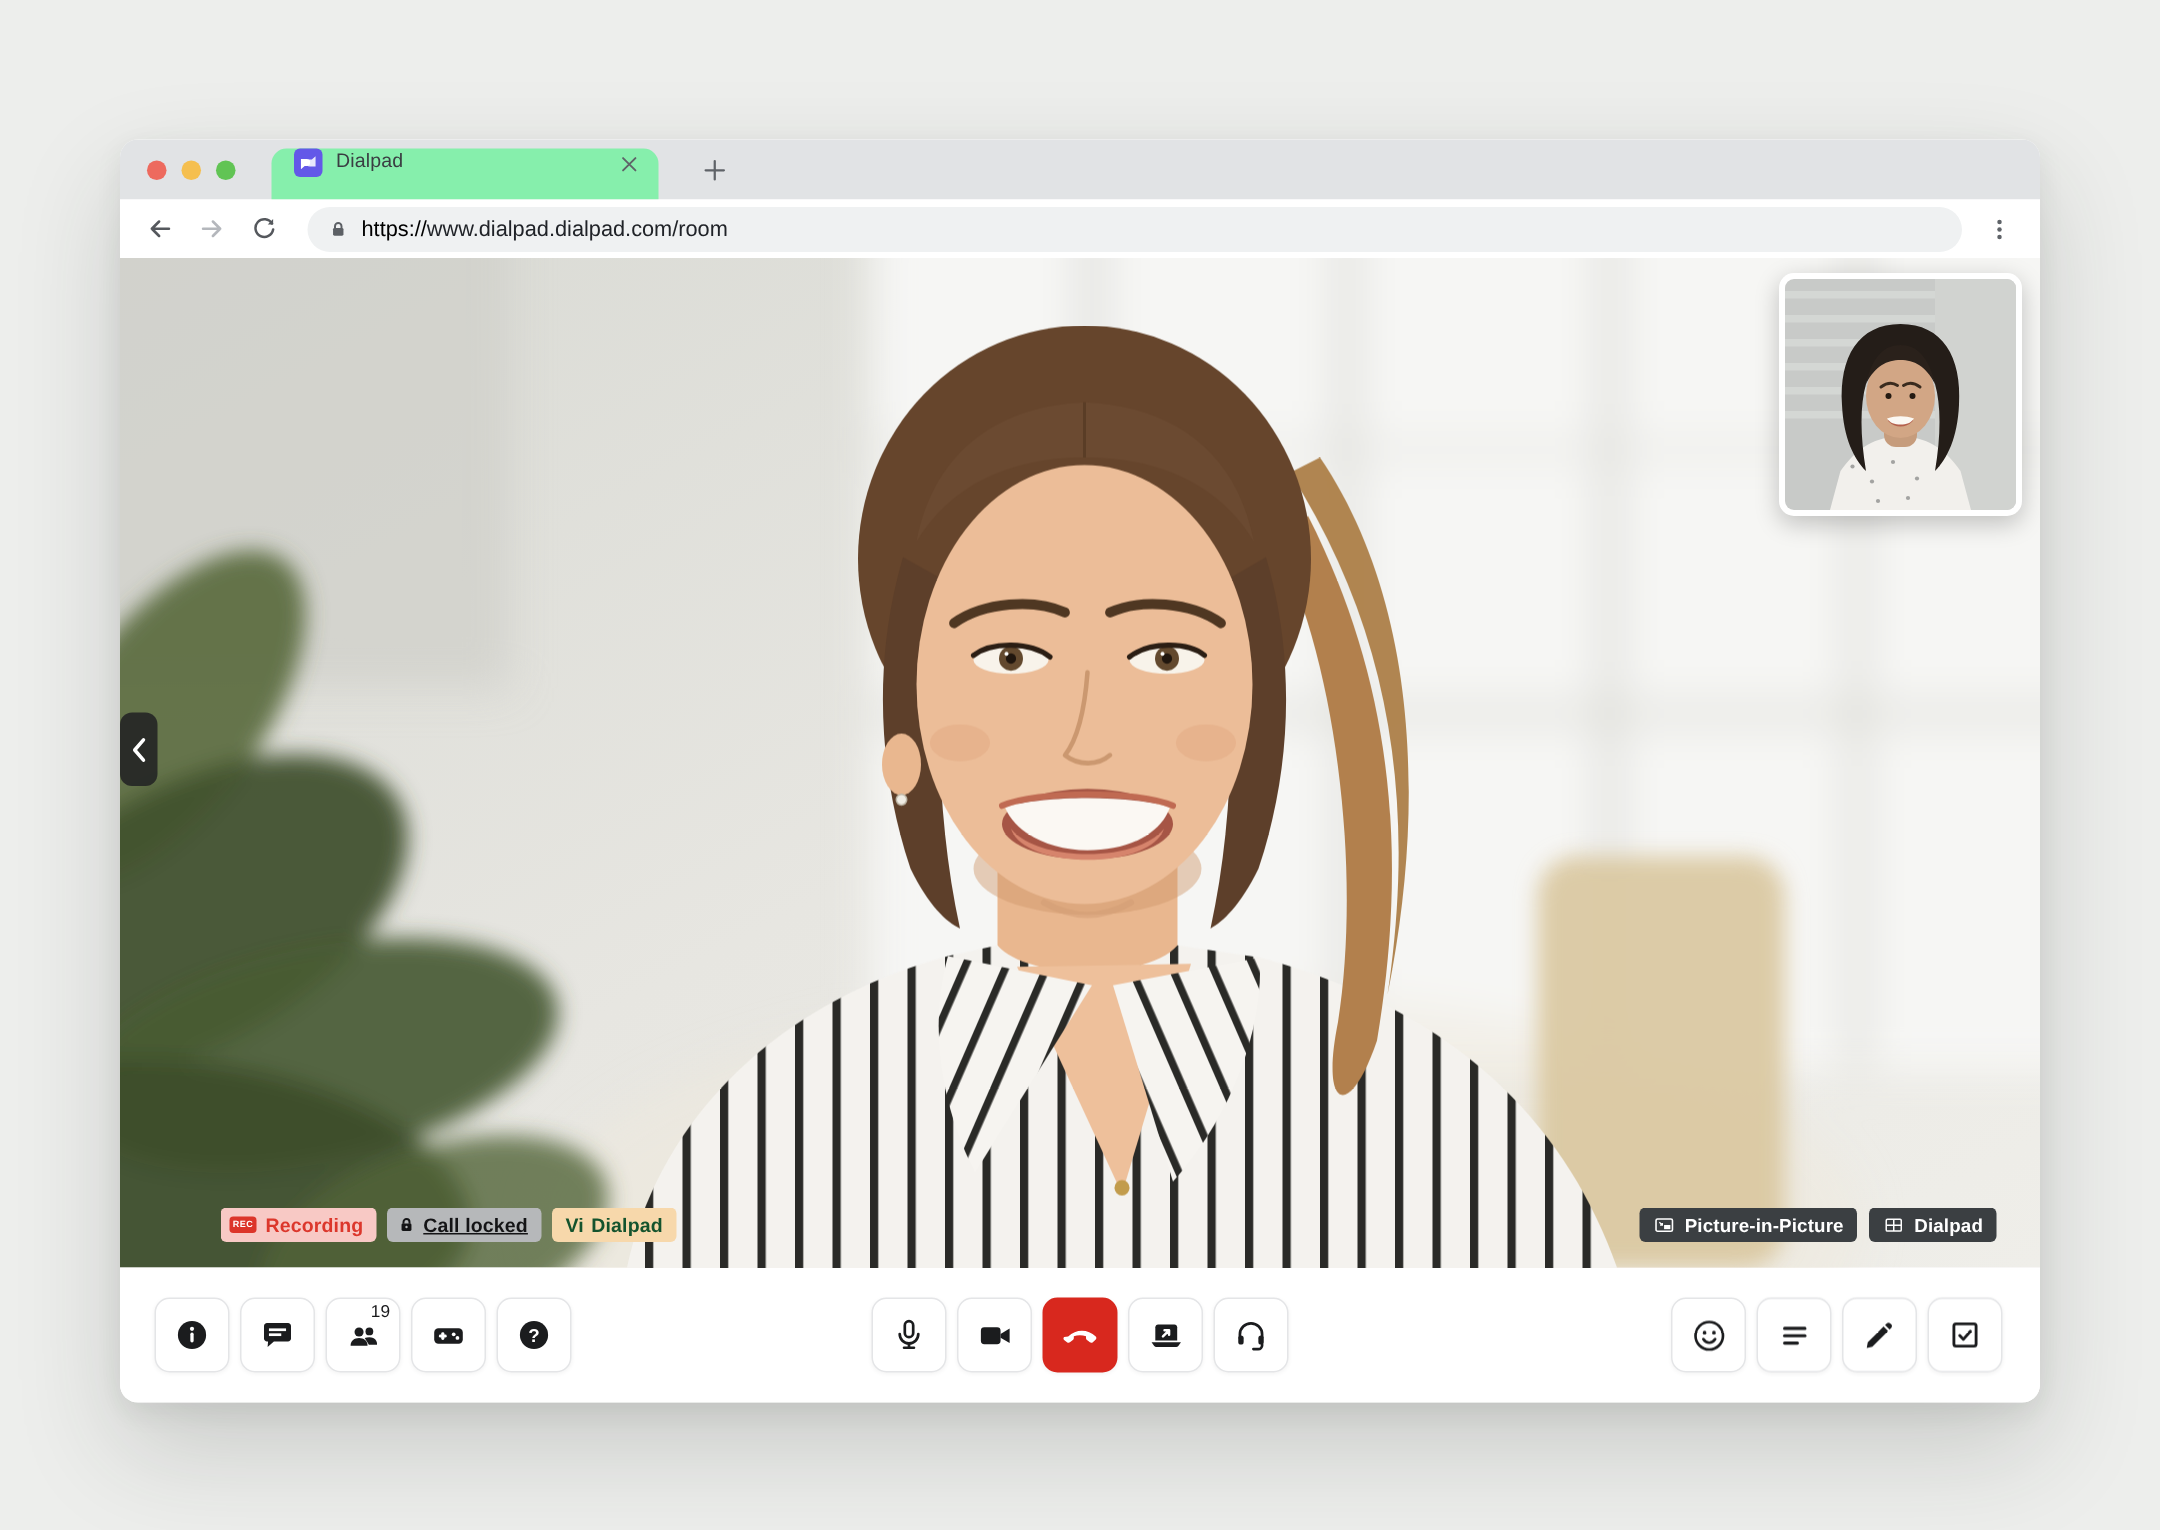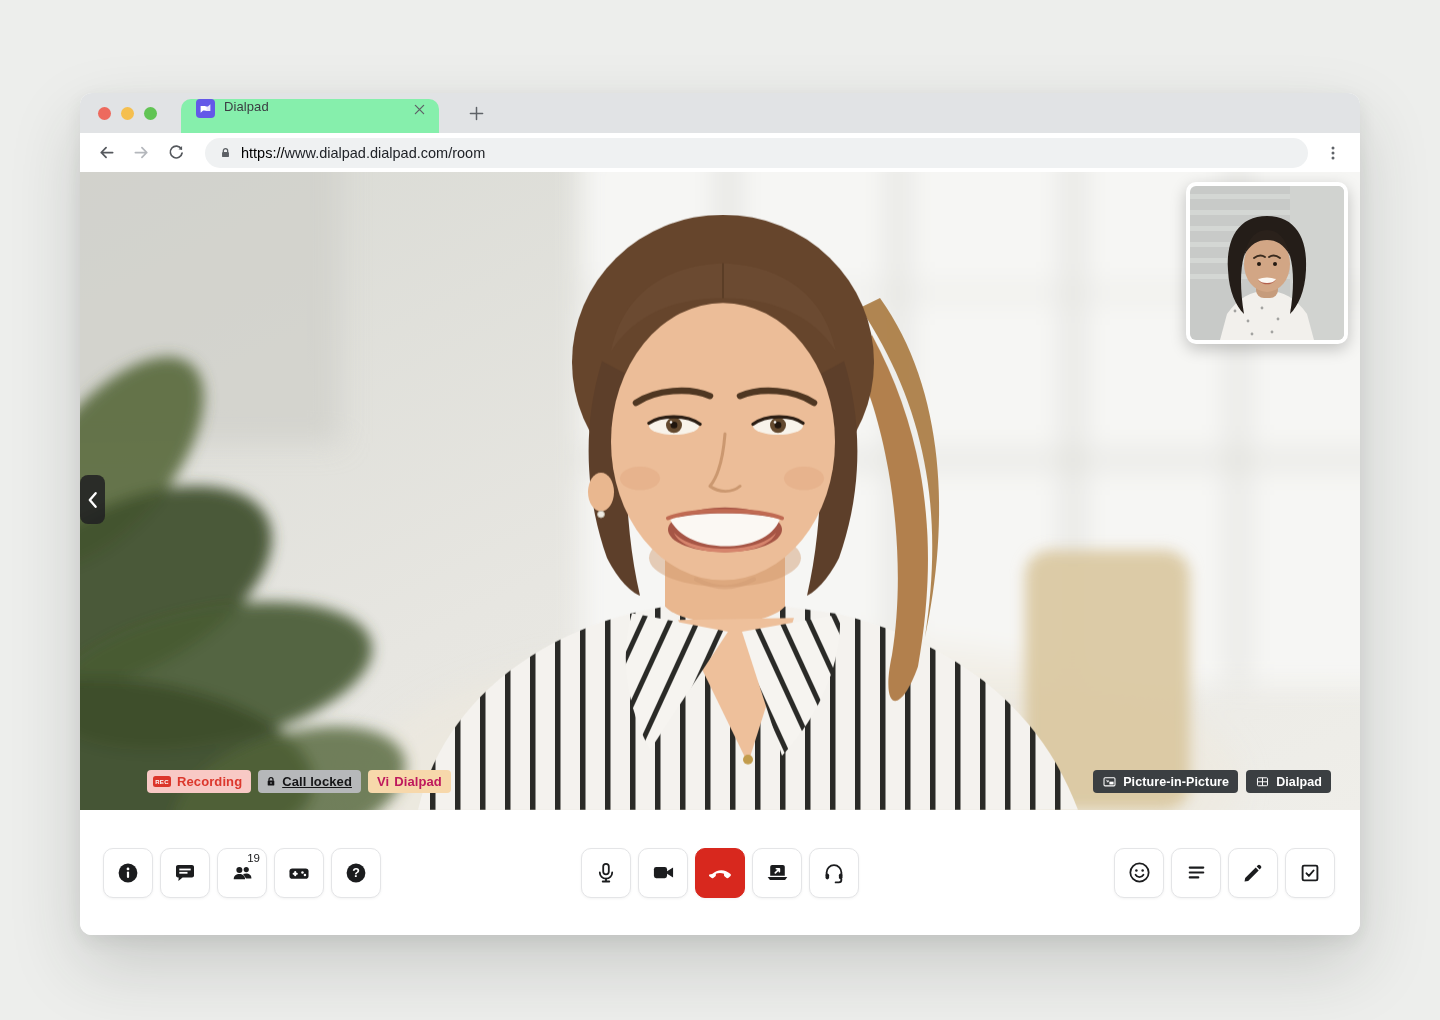--- a/index.html
+++ b/index.html
@@ -43,26 +43,26 @@
     background:rgba(32,32,34,.85); border-radius:8px; display:flex; align-items:center; justify-content:center; cursor:pointer; }
 
   .badges-left { position:absolute; left:27px; bottom:17px; display:flex; gap:7px;margin-left:40px; }
   .badges-right { position:absolute; right:29px; bottom:17px; display:flex; gap:8px; }
   .badge { height:23px; border-radius:4px; display:flex; align-items:center; gap:6px;
     padding:0 9px; font-size:13px; font-weight:bold; letter-spacing:.1px; }
   .badge.recording { background:#f8c9c5; color:#dc372c; padding-left:6px; }
   .rec-chip { width:18px; height:11px; background:#dc352a; border-radius:2.5px; color:#fff;
     font-size:6px; font-weight:bold; display:flex; align-items:center; justify-content:center; letter-spacing:.3px; }
   .badge.locked { background:#b6b8ba; color:#141416; padding-left:7px; gap:5px;text-decoration:underline; }
-  .badge.vi { background:#f7d8ab; color:#be185d; gap:5px; }
+  .badge.vi { background:#f7d8ab; color:#14532d; gap:5px; }
   .badge.vi .vi-prefix { font-weight:800; }
   .badge.dark { background:#3b3f42; color:#fff; font-size:12.5px; gap:6px; padding:10px 9px; }
 
   
-  .controls { height:125px; background:#fff; position:relative; flex:0 0 auto; }
+  .controls { height:90px; background:#fff; position:relative; flex:0 0 auto; }
   .grp { position:absolute; top:50%; transform:translateY(-50%); display:flex; gap:7px; }
   .grp.left { left:23px; } .grp.right { right:25px; }
   .grp.center { left:50%; transform:translate(-50%,-50%); }
   .ctl { width:50px; height:50px; background:#fff; border:1px solid #e4e5e7; border-radius:10px;
     display:flex; align-items:center; justify-content:center; position:relative; cursor:pointer;
     box-shadow:0 1px 3px rgba(0,0,0,.05); }
   .ctl.danger { background:#d8281e; border-color:#d8281e; }
   .count { position:absolute; top:3px; right:6px; font-size:11.5px; color:#18181a; }
 
   svg { display:block; }

